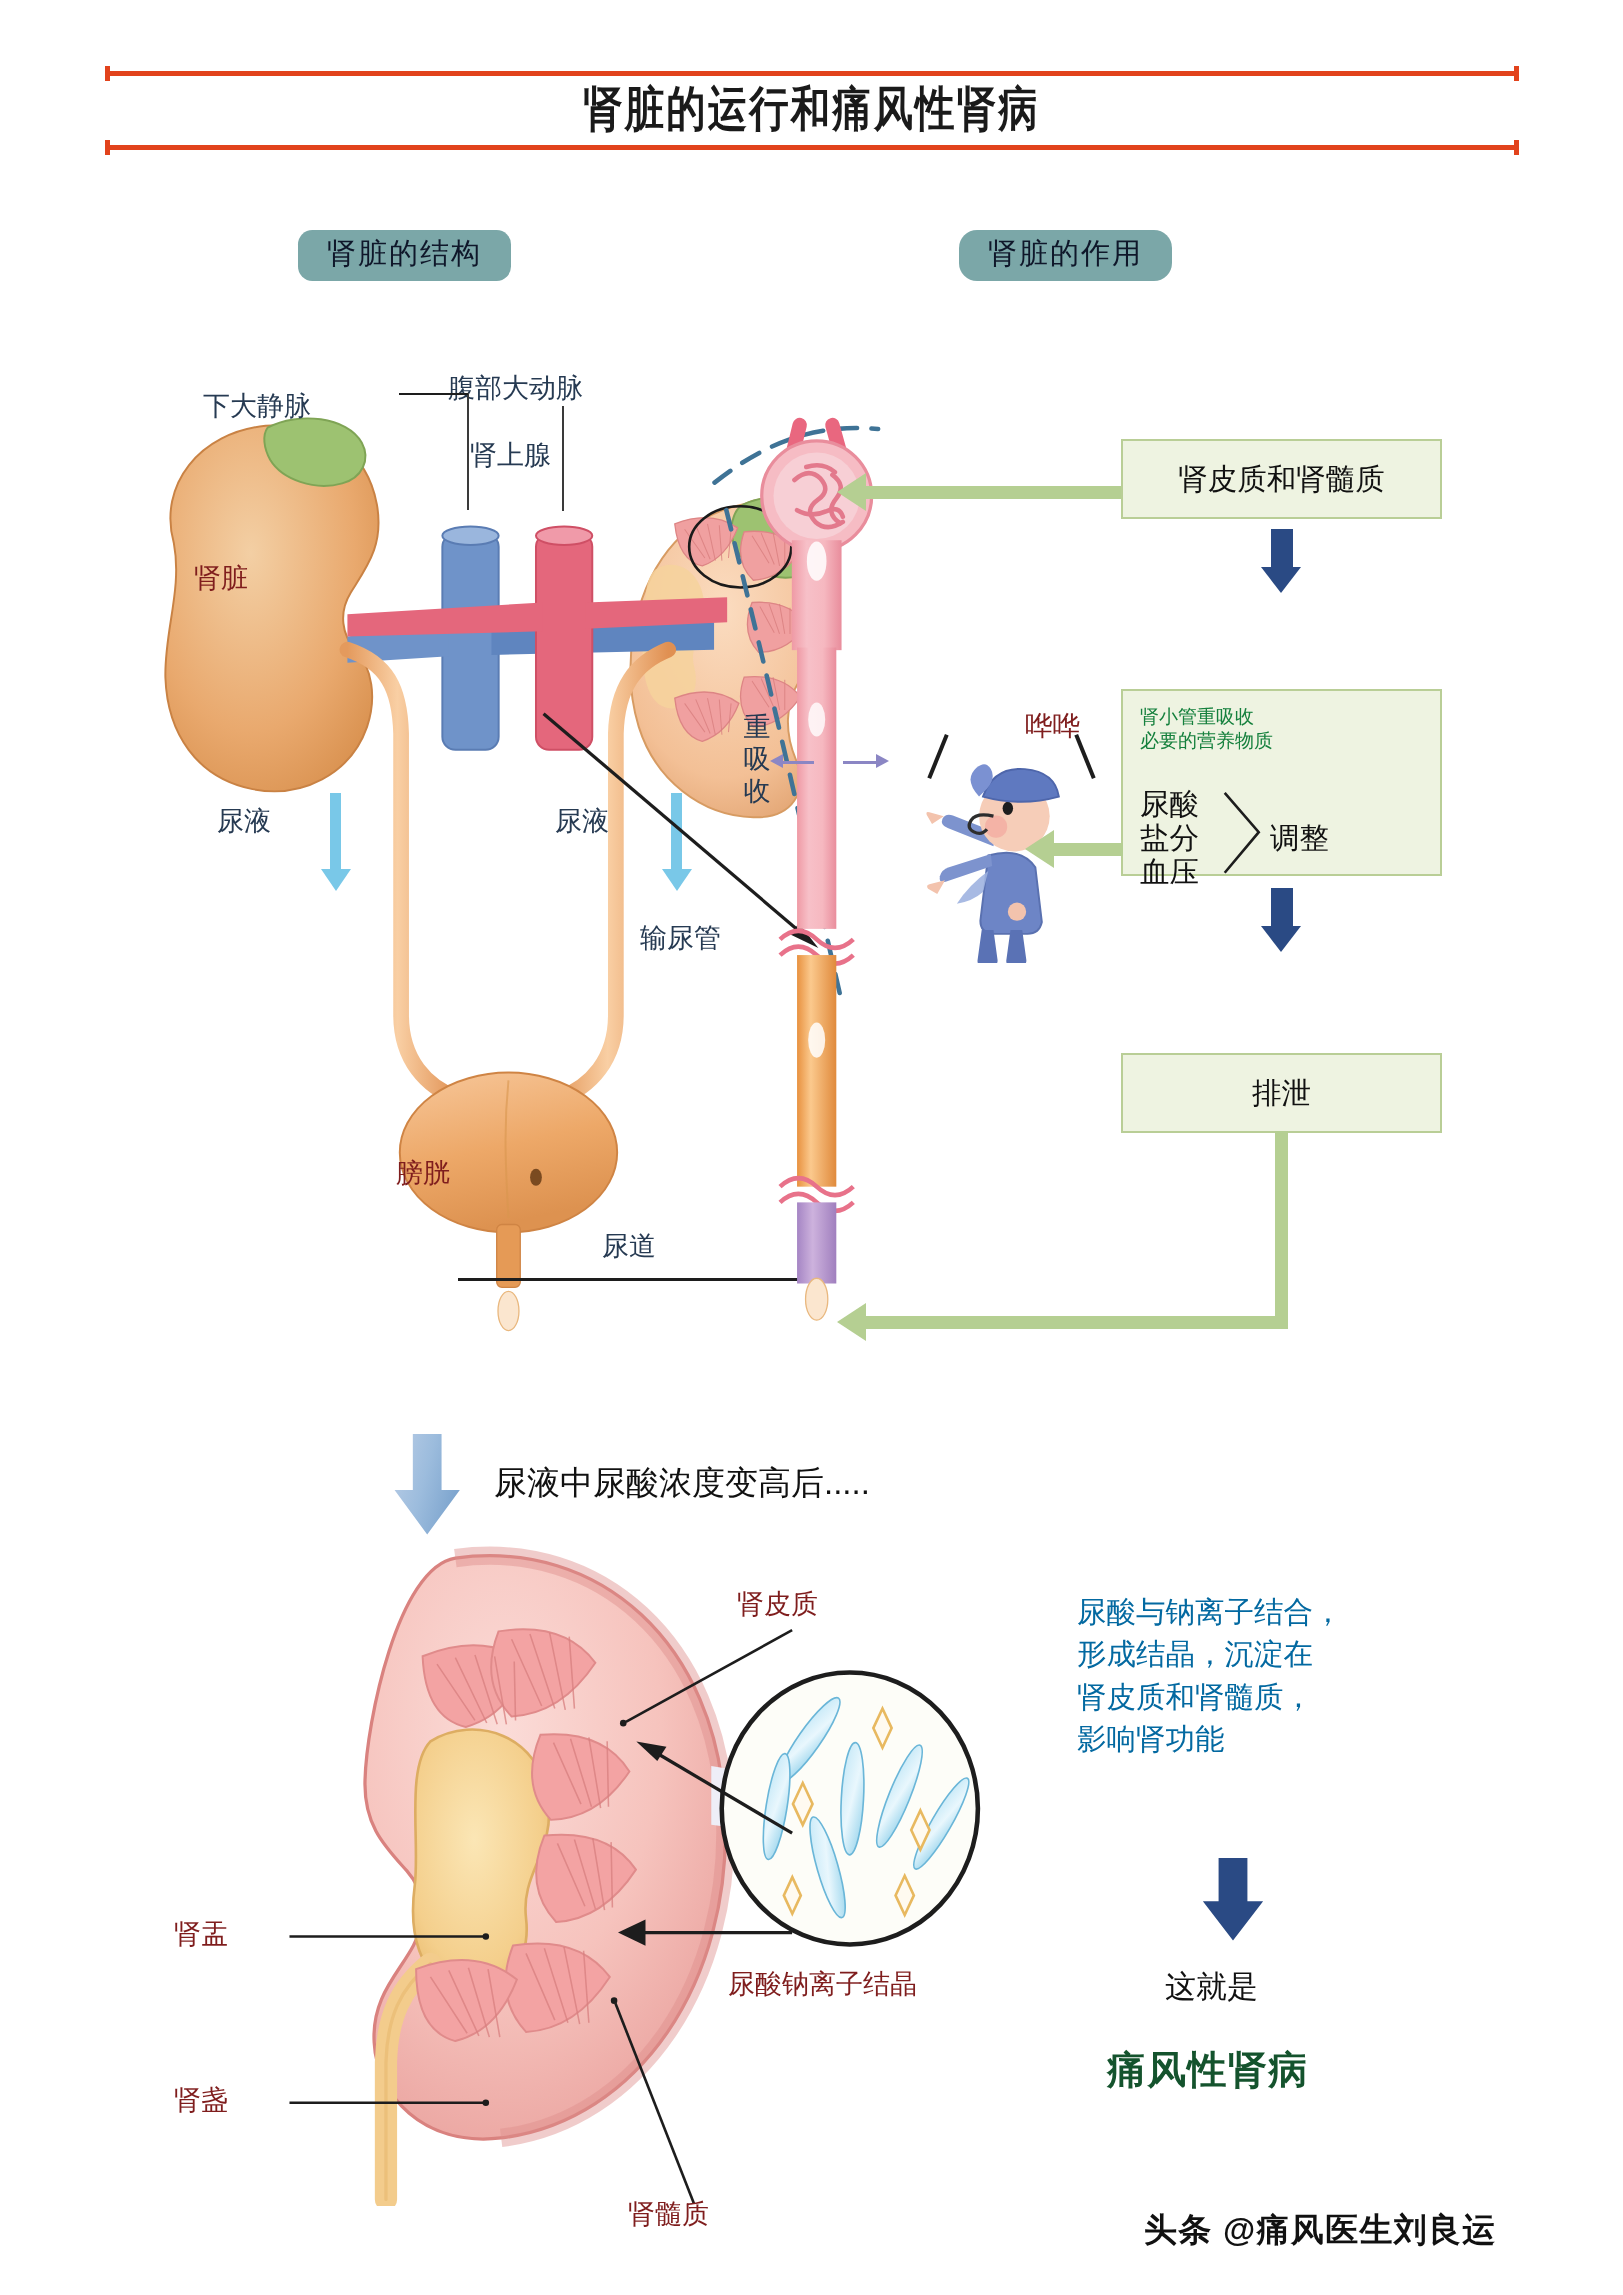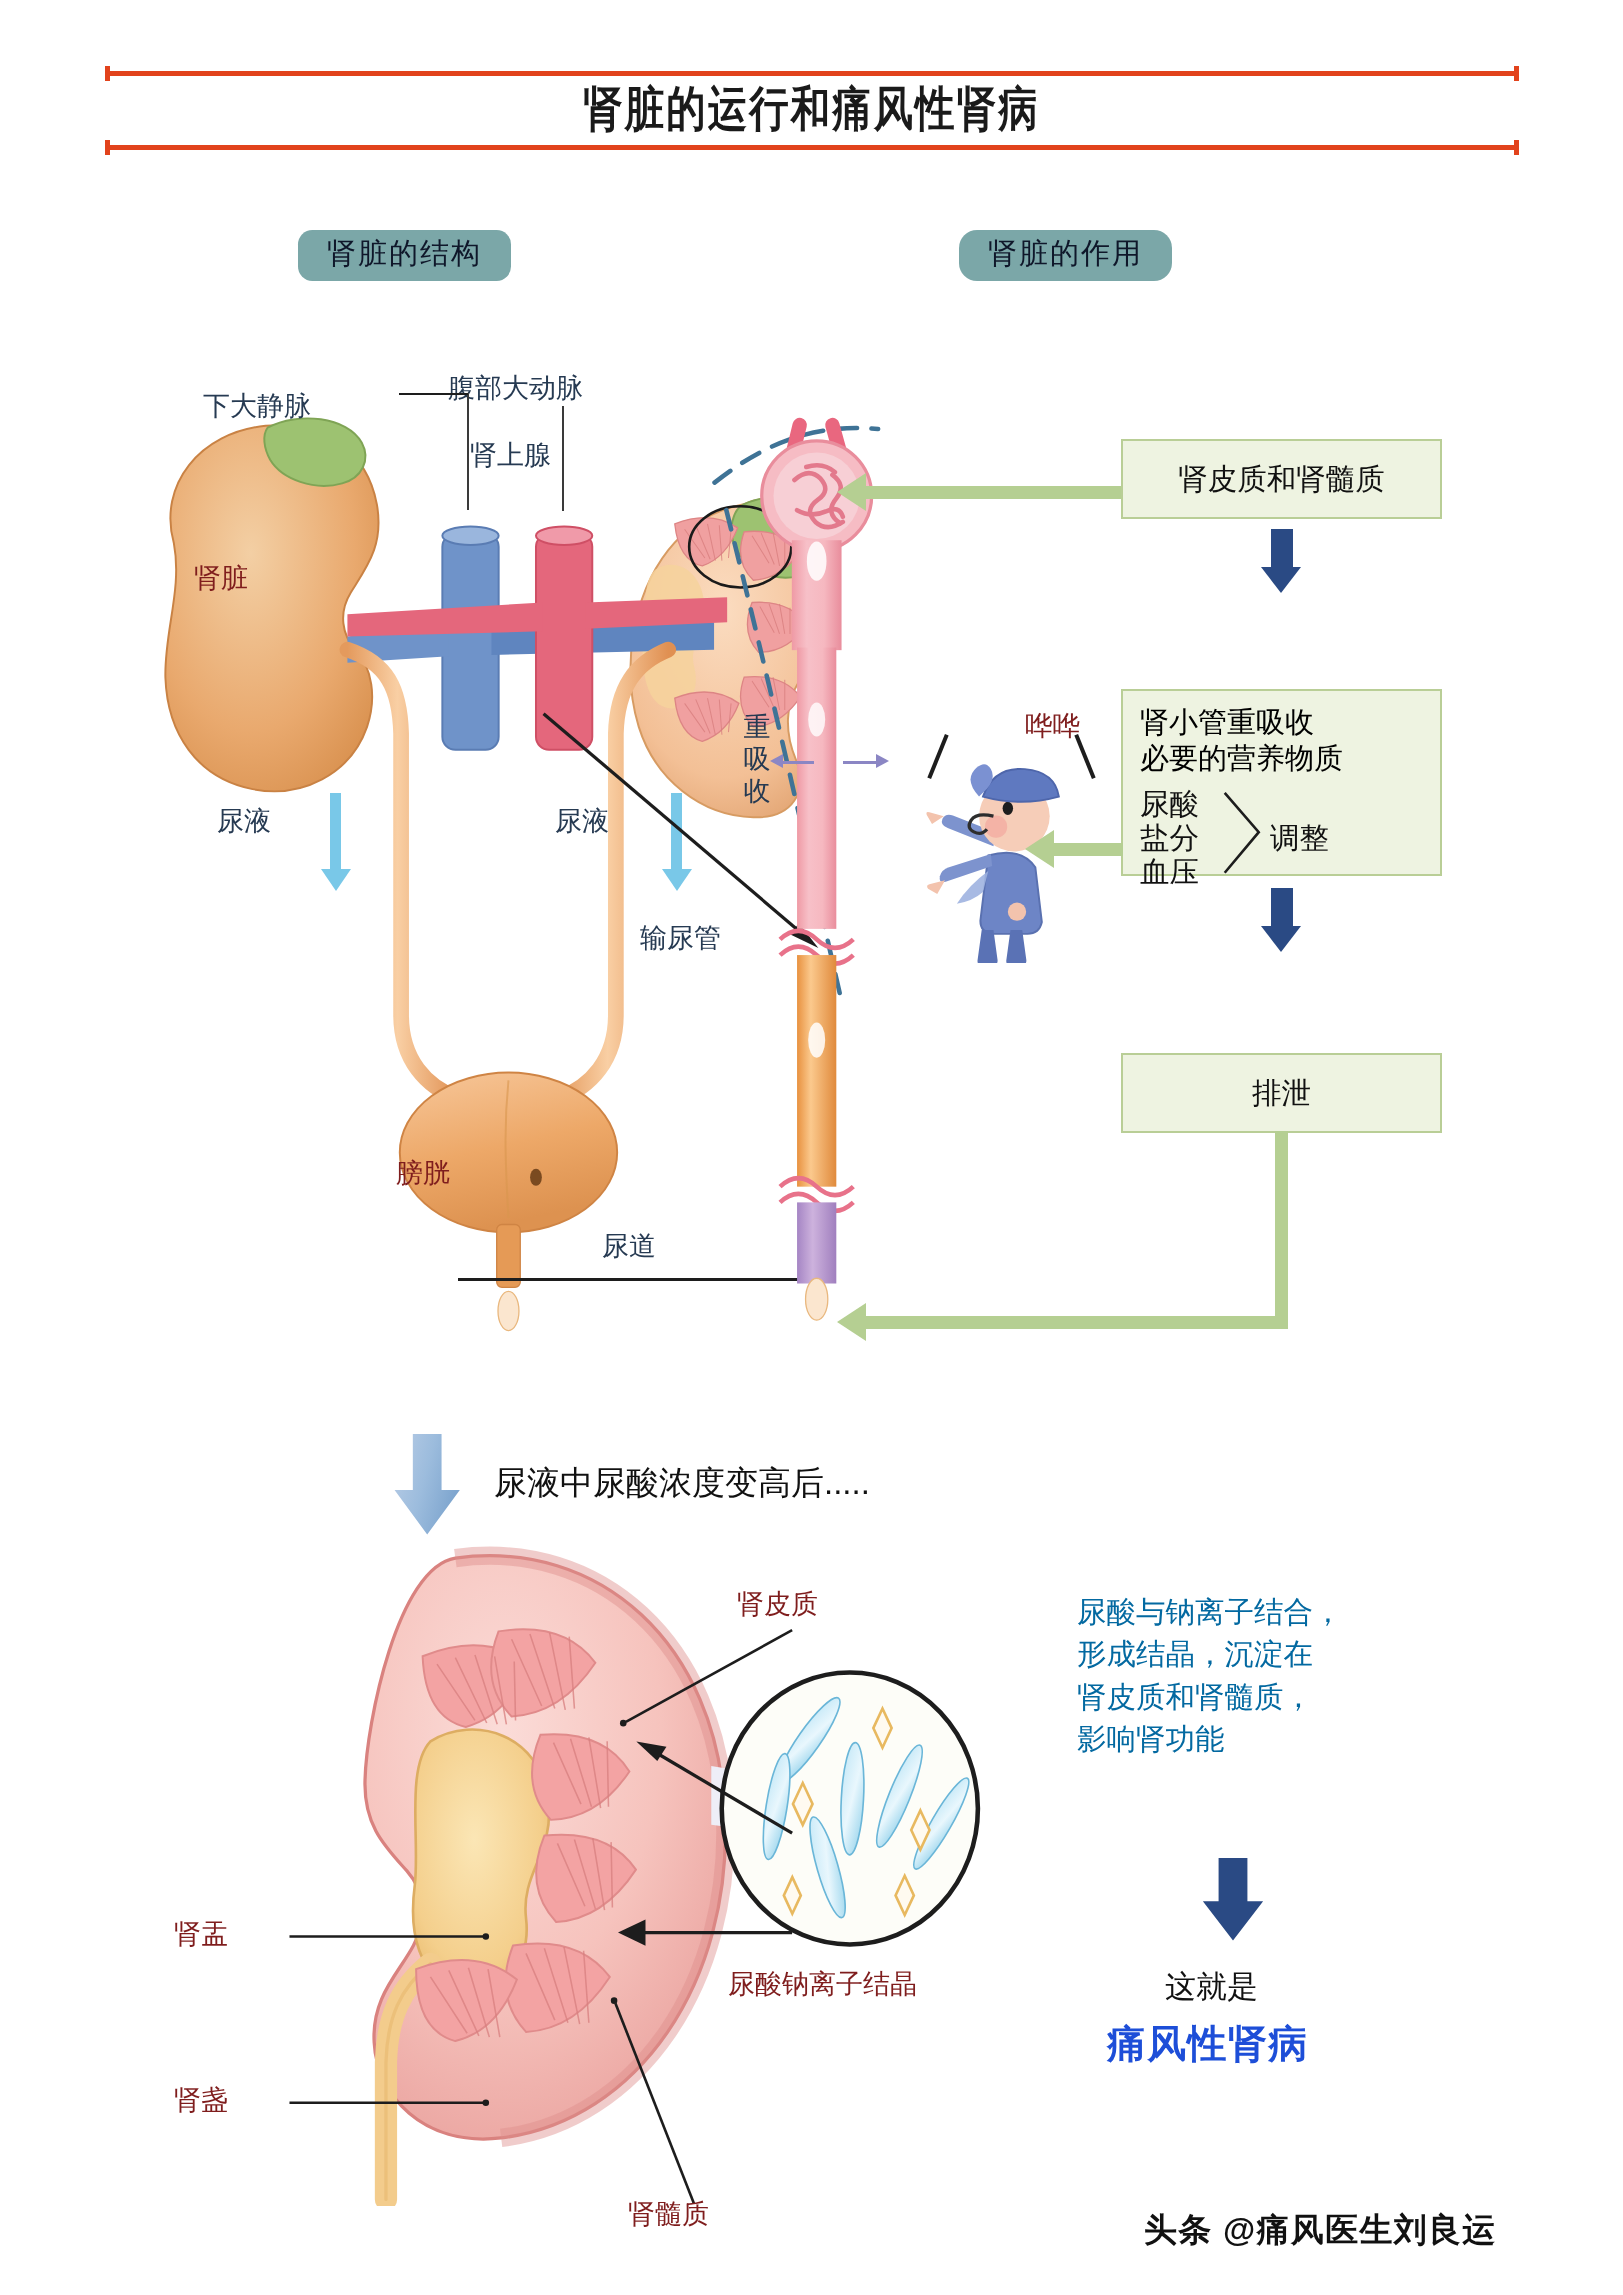--- a/index.html
+++ b/index.html
@@ -59,21 +59,21 @@
 
   
   .pu{position:absolute;height:3.3px;background:#8b86c4;}
   .pu-tri-l{position:absolute;width:0;height:0;border-top:7.9px solid transparent;
     border-bottom:7.9px solid transparent;border-right:13px solid #8b86c4;}
   .pu-tri-r{position:absolute;width:0;height:0;border-top:7.9px solid transparent;
     border-bottom:7.9px solid transparent;border-left:13px solid #8b86c4;}
 
   
   #concl-line1{position:absolute;font-size:31px;color:#111;}
-  #concl-line2{position:absolute;font-size:39px;color:#1d4ed8;font-weight:700;letter-spacing:1.3px;}
+  #concl-line2{position:absolute;font-size:39px;color:#14532d;font-weight:700;letter-spacing:1.3px;margin-top:26px;}
   #explain{position:absolute;font-size:29.5px;line-height:1.44;color:#0369a1;white-space:pre-line;}
   #transition-text{position:absolute;font-size:33px;color:#111;}
   #footer-credit{position:absolute;font-size:33px;font-weight:700;color:#111;letter-spacing:1.3px;}
   .strike{position:absolute;background:#1d1d1d;transform-origin:50% 50%;}
 </style>
 </head>
 <body>
 
 <div id="title-rule-top">
   <span class="rule-cap l"></span>
@@ -304,21 +304,21 @@
 
 <div class="barrow" style="left:1261px;top:529px;">
   <div class="stem" style="height:38px;"></div>
     <div class="head"></div>
 </div>
 
 <div class="fbox left" id="flow-box-2" style="left:1121px;top:689px;width:321px;height:0;">
 </div>
 
 <div class="abs" style="left:1121px;top:689px;width:321px;height:187px;background:#eef3e1;border:2px solid #b9ce96;box-sizing:border-box;">
-  <div style="position:absolute;left:17px;top:14.4px;font-size:29px;line-height:1.22;color:#000000;">
+  <div style="position:absolute;left:17px;top:14.4px;font-size:19px;line-height:1.22;color:#15803d;">
     <div>肾小管重吸收</div>
     <div>必要的营养物质</div>
   </div>
   <div style="position:absolute;left:17px;top:96px;font-size:29.5px;line-height:1.16;color:#111;">
     <div>尿酸</div>
     <div>盐分</div>
     <div>血压</div>
   </div>
   <svg class="abs" style="left:99px;top:98px;width:46px;height:89px;" viewBox="0 0 70 136" width="46" height="89">
     <path d="M4 6 L56 66 L4 128" fill="none" stroke="#1d1d1d" stroke-width="4"></path>

